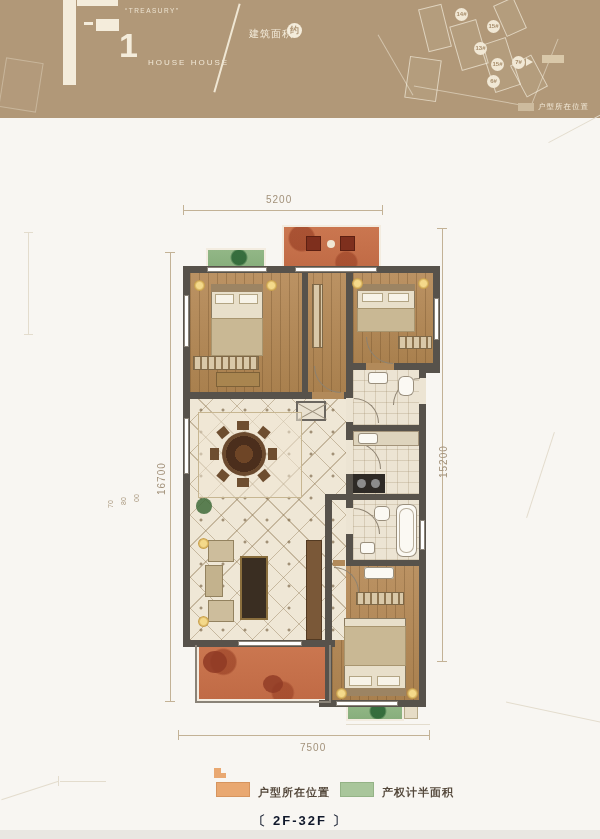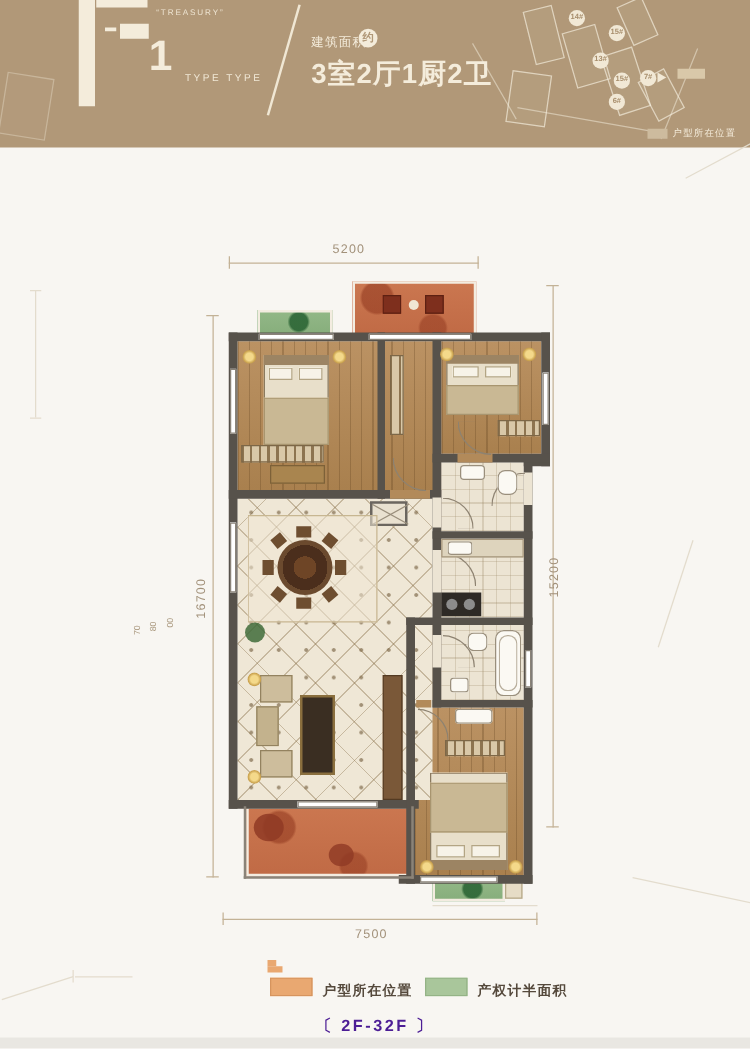--- a/index.html
+++ b/index.html
@@ -66,26 +66,25 @@
 
     <div>
       <div class="logo-rect" style="left:63px;top:0;width:13px;height:85px;"></div>
       <div class="logo-rect" style="left:77px;top:0;width:41px;height:6px;"></div>
       <div class="logo-rect" style="left:96px;top:19px;width:23px;height:12px;"></div>
       <div class="logo-rect" style="left:84px;top:22px;width:9px;height:3px;"></div>
       <div class="abs cream" style="left:62px;top:-12px;font-size:0;">F</div>
     </div>
     <div class="abs cream" style="left:125px;top:7px;font-size:6.5px;letter-spacing:1.5px;opacity:.9;">“TREASURY”</div>
     <div class="abs cream" style="left:119px;top:26px;font-size:34px;font-weight:bold;">1</div>
-    <div class="abs cream" style="left:148px;top:58px;font-size:8px;letter-spacing:2px;opacity:.95;">TYPE TYPE</div>
+    <div class="abs cream" style="left:148px;top:58px;font-size:8px;letter-spacing:2px;opacity:.95;">HOUSE HOUSE</div>
     <div class="slash" style="left:226px;top:2px;height:92px;"></div>
 
     <div class="abs cream" style="left:249px;top:27px;font-size:10px;letter-spacing:1px;">建筑面积</div>
     <div class="circle-approx" style="left:287px;top:23px;">约</div>
-    <div class="abs cream" style="left:249px;top:44px;font-size:22px;font-weight:bold;letter-spacing:1px;">3室2厅1厨2卫</div>
 
     <div class="abs" style="left:395px;top:0;width:205px;height:106px;">
       <div class="bld" style="left:28px;top:6px;width:22px;height:42px;transform:rotate(-14deg);"></div>
       <div class="bld" style="left:12px;top:58px;width:30px;height:40px;transform:rotate(8deg);"></div>
       <div class="bld" style="left:60px;top:22px;width:26px;height:44px;transform:rotate(-16deg);"></div>
       <div class="bld" style="left:92px;top:40px;width:25px;height:48px;transform:rotate(-18deg);"></div>
       <div class="bld" style="left:104px;top:0px;width:20px;height:32px;transform:rotate(-24deg);"></div>
       <div class="bld" style="left:122px;top:58px;width:22px;height:34px;transform:rotate(-28deg);"></div>
       <div class="faintline" style="left:18px;top:96px;width:120px;height:1px;transform:rotate(10deg);"></div>
       <div class="faintline" style="left:148px;top:36px;width:1px;height:78px;transform:rotate(22deg);"></div>
@@ -117,21 +116,21 @@
 
   <div class="dimline" style="left:183px;top:210px;width:200px;height:1px;"></div>
   <div class="dimline" style="left:183px;top:205px;width:1px;height:10px;"></div>
   <div class="dimline" style="left:382px;top:205px;width:1px;height:10px;"></div>
   <div class="dimtxt" style="left:266px;top:194px;">5200</div>
 
   <div class="dimline" style="left:178px;top:735px;width:252px;height:1px;"></div>
   <div class="dimline" style="left:178px;top:730px;width:1px;height:10px;"></div>
   <div class="dimline" style="left:429px;top:730px;width:1px;height:10px;"></div>
   <div class="dimtxtpx"></div>
-  <div class="dimtxt" style="left:284px;top:742px;">7500</div>
+  <div class="dimtxt" style="left:300px;top:742px;">7500</div>
 
   <div class="dimline" style="left:170px;top:252px;width:1px;height:450px;"></div>
   <div class="dimline" style="left:165px;top:252px;width:10px;height:1px;"></div>
   <div class="dimline" style="left:165px;top:701px;width:10px;height:1px;"></div>
   <div class="dimtxt rot" style="left:156px;top:495px;">16700</div>
   <div class="dimsm rot" style="left:107px;top:508px;">70</div>
   <div class="dimsm rot" style="left:120px;top:505px;">80</div>
   <div class="dimsm rot" style="left:133px;top:502px;">00</div>
 
   <div class="dimline" style="left:442px;top:228px;width:1px;height:434px;"></div>
@@ -284,15 +283,15 @@
   <div class="abs" style="left:196px;top:498px;width:16px;height:16px;border-radius:50%;background:#3f6b3a;opacity:.85;"></div>
 
   <div class="abs" style="left:214px;top:768px;width:7px;height:5px;background:#e9a871;"></div>
   <div class="abs" style="left:214px;top:773px;width:12px;height:5px;background:#e9a871;"></div>
   <div class="abs" style="left:216px;top:782px;width:34px;height:15px;background:#e9a871;box-shadow:inset 0 0 0 1px #d6945e;"></div>
   <div class="legend-text" style="left:258px;top:785px;">户型所在位置</div>
   <div class="abs" style="left:488px;top:0;"></div>
   <div class="abs" style="left:486px;top:0;"></div>
   <div class="abs" style="left:340px;top:782px;width:34px;height:15px;background:#a9c69b;box-shadow:inset 0 0 0 1px #94b386;"></div>
   <div class="legend-text" style="left:382px;top:785px;">产权计半面积</div>
-  <div class="abs" style="left:300px;top:812px;transform:translateX(-50%);color:#4c1d95;font-size:13px;font-weight:bold;letter-spacing:2px;white-space:nowrap;">〔 2F-32F 〕</div>
+  <div class="abs" style="left:300px;top:812px;transform:translateX(-50%);color:#0f172a;font-size:13px;font-weight:bold;letter-spacing:2px;white-space:nowrap;">〔 2F-32F 〕</div>
 
 </div>
 
 </body></html>

